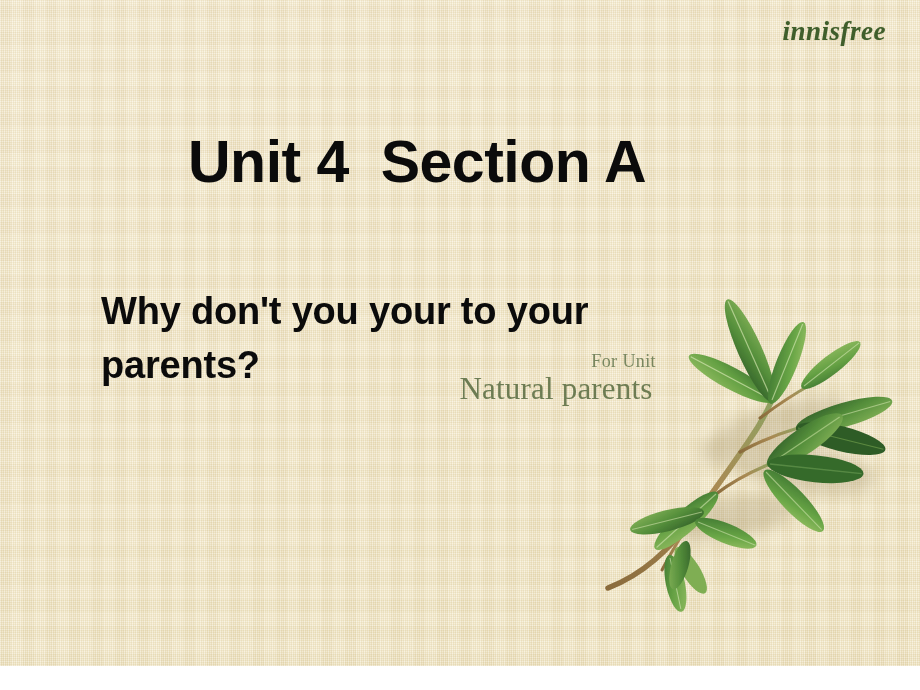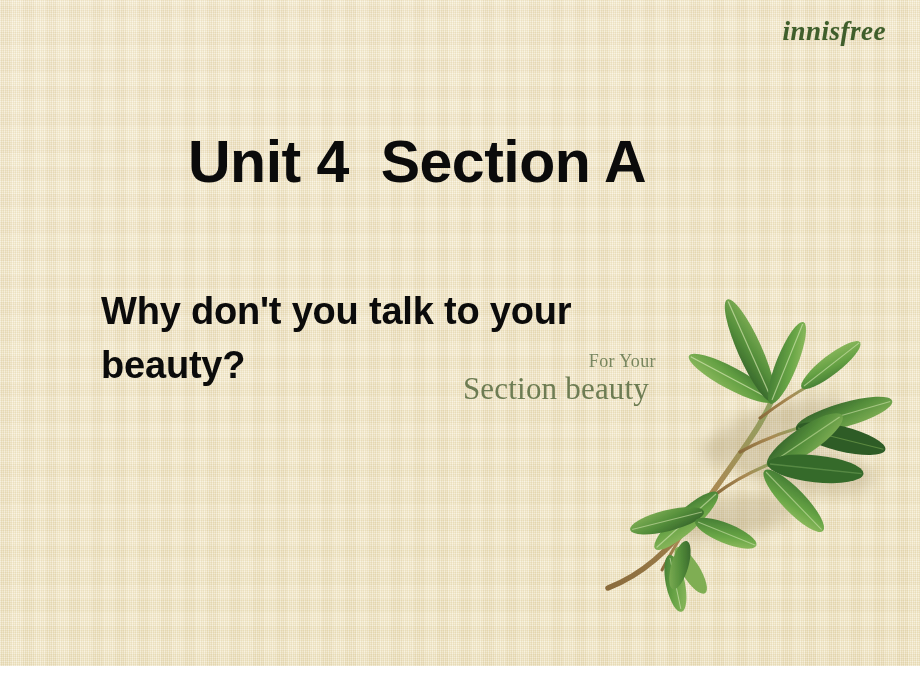--- a/index.html
+++ b/index.html
@@ -136,25 +136,25 @@
 </style>
 </head>
 <body>
 
 <div class="slide">
 
   <div class="logo">innisfree</div>
 
   <div class="title">Unit 4  Section A</div>
 
-  <div class="subtitle">Why don't you talk to your beauty?</div>
+  <div class="subtitle">Why don't you your to your parents?</div>
 
   <div class="tagline">
-    <div class="tagline-small">For Your</div>
-    <div class="tagline-big">Section beauty</div>
+    <div class="tagline-small">For Unit</div>
+    <div class="tagline-big">Natural parents</div>
   </div>
 
   <div class="sprig">
     <svg viewBox="0 0 330 340" xmlns="http://www.w3.org/2000/svg" aria-hidden="true">
       <defs>
         <linearGradient id="lfA" x1="0%" y1="0%" x2="100%" y2="100%">
           <stop offset="0%" stop-color="#93bd62"></stop>
           <stop offset="55%" stop-color="#64a043"></stop>
           <stop offset="100%" stop-color="#3c7330"></stop>
         </linearGradient>

